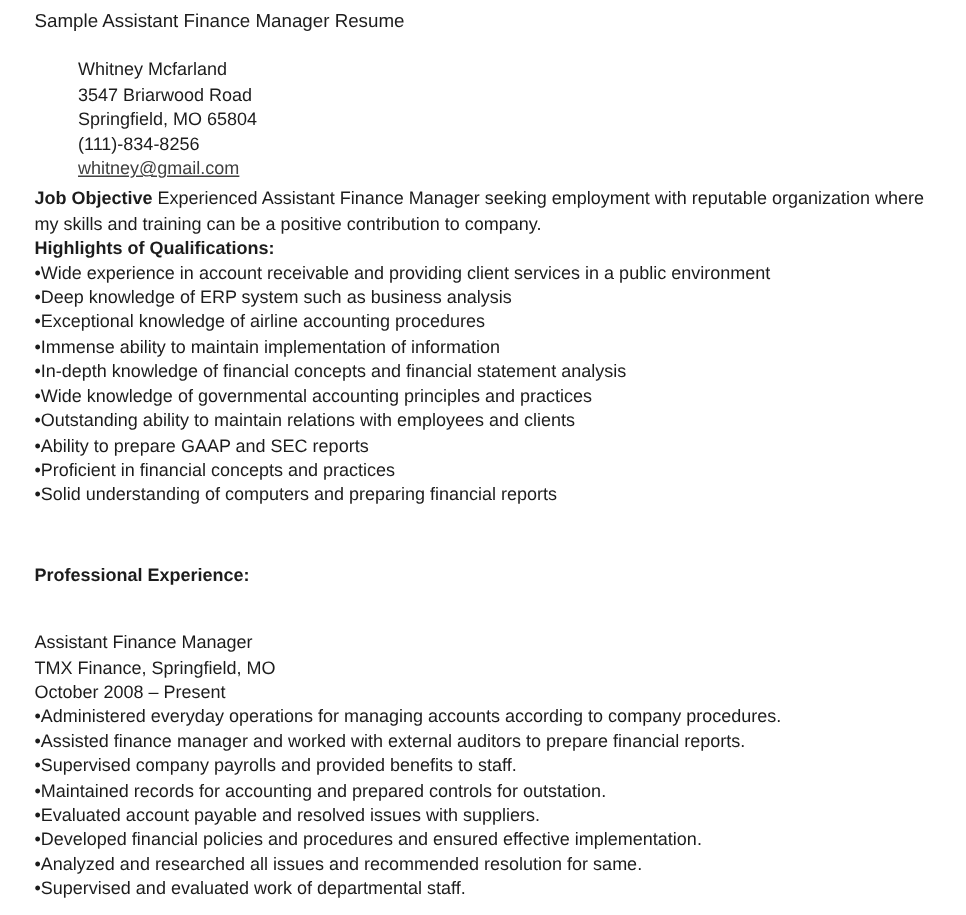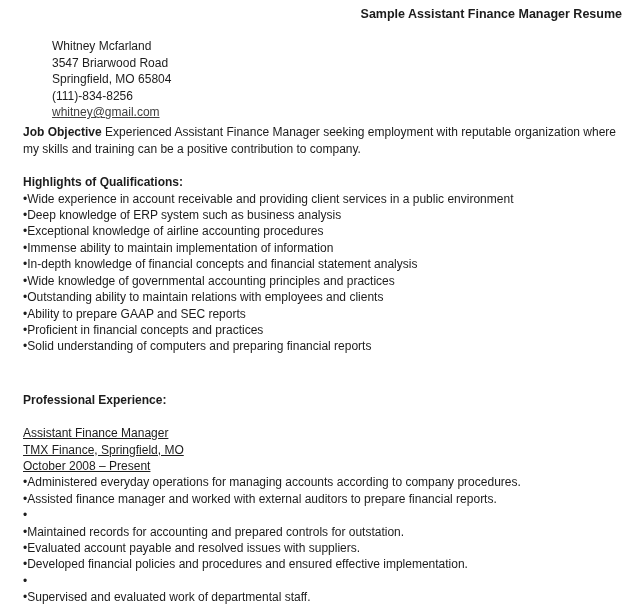--- a/index.html
+++ b/index.html
@@ -13,22 +13,22 @@
     box-sizing: border-box;
     background: #ffffff;
     color: #1c1c1c;
     font-family: "Liberation Sans", sans-serif;
     font-size: 12px;
     line-height: 16.4px;
     padding: 6px 22px 0 23px;
     overflow: hidden;
   }
   .doc-title {
-    text-align: right;
-    font-weight: bold;
+    text-align: left;
+    font-weight: normal;
     font-size: 12.5px;
     margin: 0 0 0 0;
   }
   .contact-block {
     margin-top: 16px;
     margin-left: 29px;
   }
   .line {
     white-space: nowrap;
   }
@@ -38,39 +38,37 @@
     cursor: pointer;
   }
   .objective {
     margin-top: 4px;
   }
   .bold {
     font-weight: bold;
   }
   .section-heading {
     font-weight: bold;
-    margin-top: 17px;
   }
   .section-heading.experience {
     margin-top: 37px;
   }
   .bullet-list {
     margin: 0;
     padding: 0;
   }
   .bullet-line {
     display: flex;
     align-items: baseline;
   }
   .bullet {
     flex: 0 0 auto;
   }
   .job-block {
-    margin-top: 17px;
-    text-decoration: underline;
+    margin-top: 29px;
   }
 </style>
 </head>
 <body>
 
 <div class="page">
 
   <div class="doc-title">Sample Assistant Finance Manager Resume</div>
 
   <div class="contact-block">
@@ -140,35 +138,37 @@
       <div class="bullet-line">
         <span class="bullet">•</span>
         <span>Administered everyday operations for managing accounts according to company procedures.</span>
       </div>
       <div class="bullet-line">
         <span class="bullet">•</span>
         <span>Assisted finance manager and worked with external auditors to prepare financial reports.</span>
       </div>
       <div class="bullet-line">
         <span class="bullet">•</span>
+        <span>Supervised company payrolls and provided benefits to staff.</span>
       </div>
       <div class="bullet-line">
         <span class="bullet">•</span>
         <span>Maintained records for accounting and prepared controls for outstation.</span>
       </div>
       <div class="bullet-line">
         <span class="bullet">•</span>
         <span>Evaluated account payable and resolved issues with suppliers.</span>
       </div>
       <div class="bullet-line">
         <span class="bullet">•</span>
         <span>Developed financial policies and procedures and ensured effective implementation.</span>
       </div>
       <div class="bullet-line">
         <span class="bullet">•</span>
+        <span>Analyzed and researched all issues and recommended resolution for same.</span>
       </div>
       <div class="bullet-line">
         <span class="bullet">•</span>
         <span>Supervised and evaluated work of departmental staff.</span>
       </div>
     </div>
 
 </div>
 
 </body></html>

